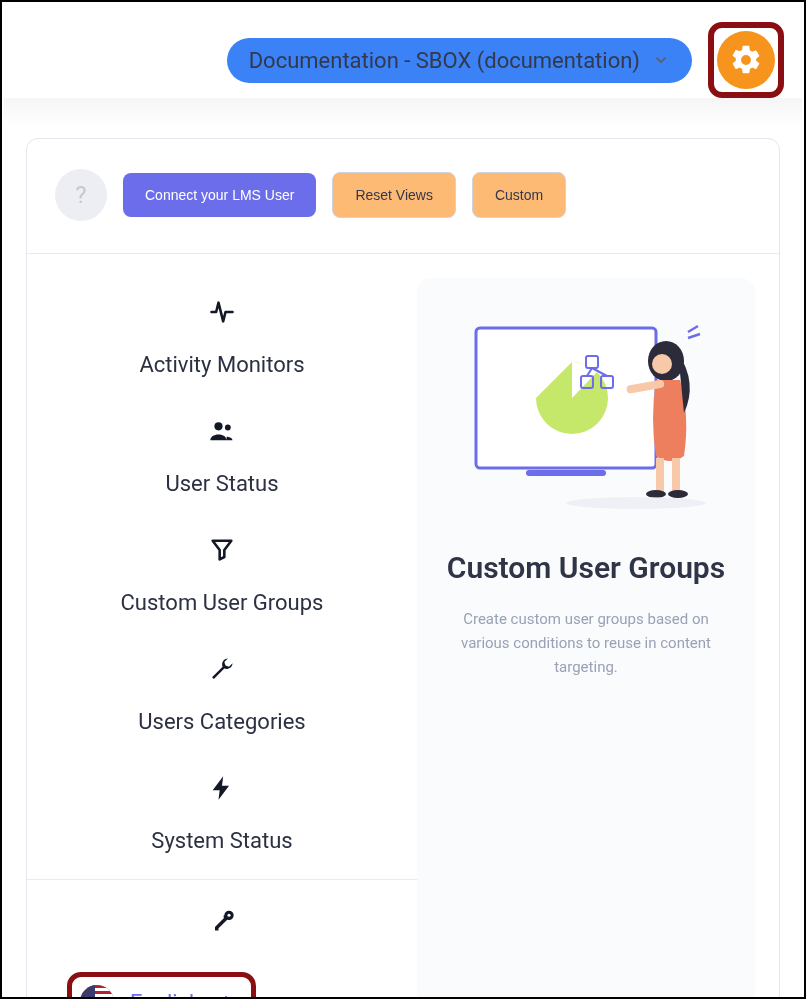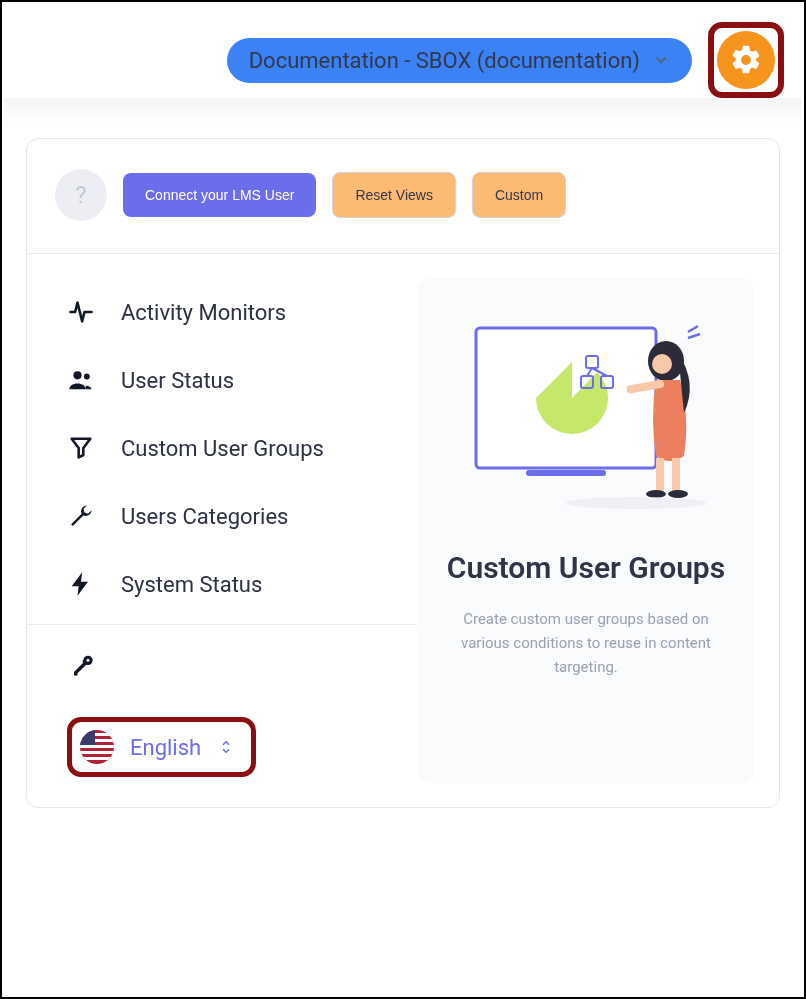--- a/index.html
+++ b/index.html
@@ -121,20 +121,21 @@
       width: 390px;
       flex-shrink: 0;
       padding: 24px 0 0;
     }
     .nav-item {
       display: flex;
       align-items: center;
       gap: 26px;
       padding: 20px 40px;
       cursor: pointer;
+      flex-direction: column;
     }
     .nav-icon {
       width: 28px;
       height: 28px;
       fill: #121826;
       flex-shrink: 0;
     }
     .nav-label {
       font-size: 22px;
       color: #2b3142;

